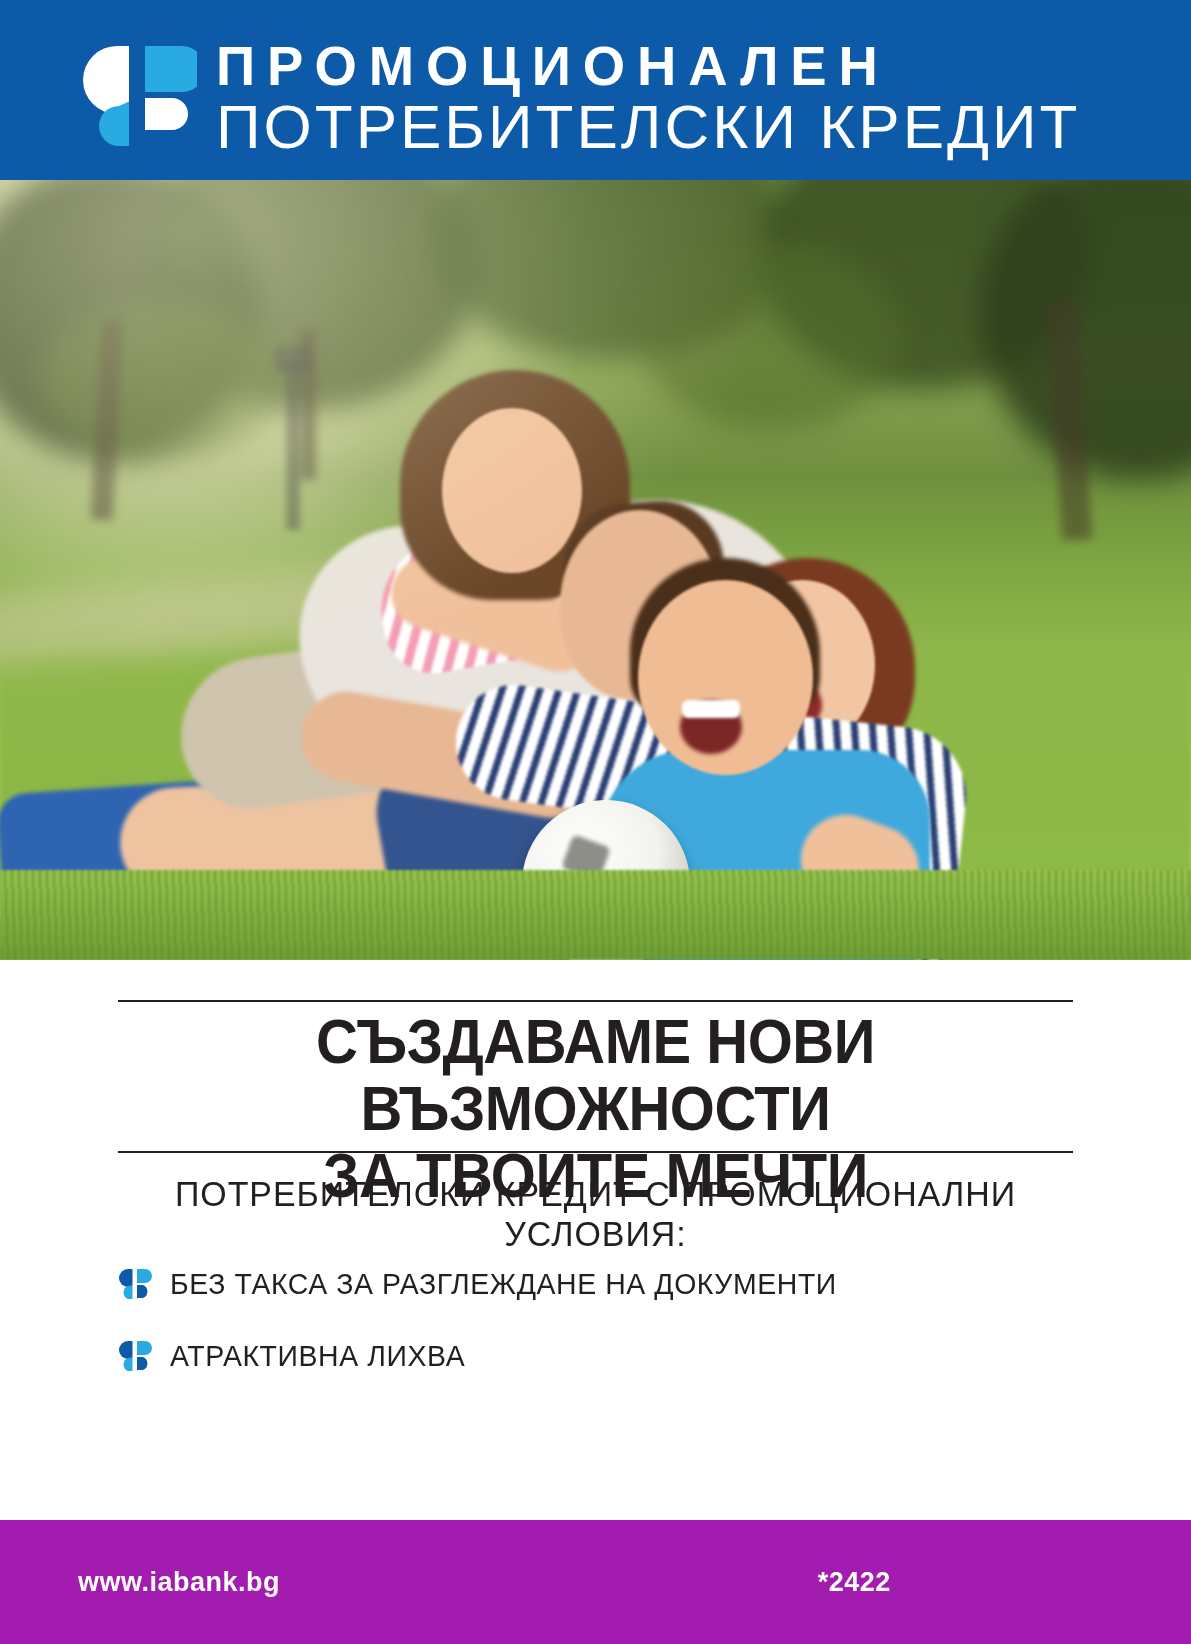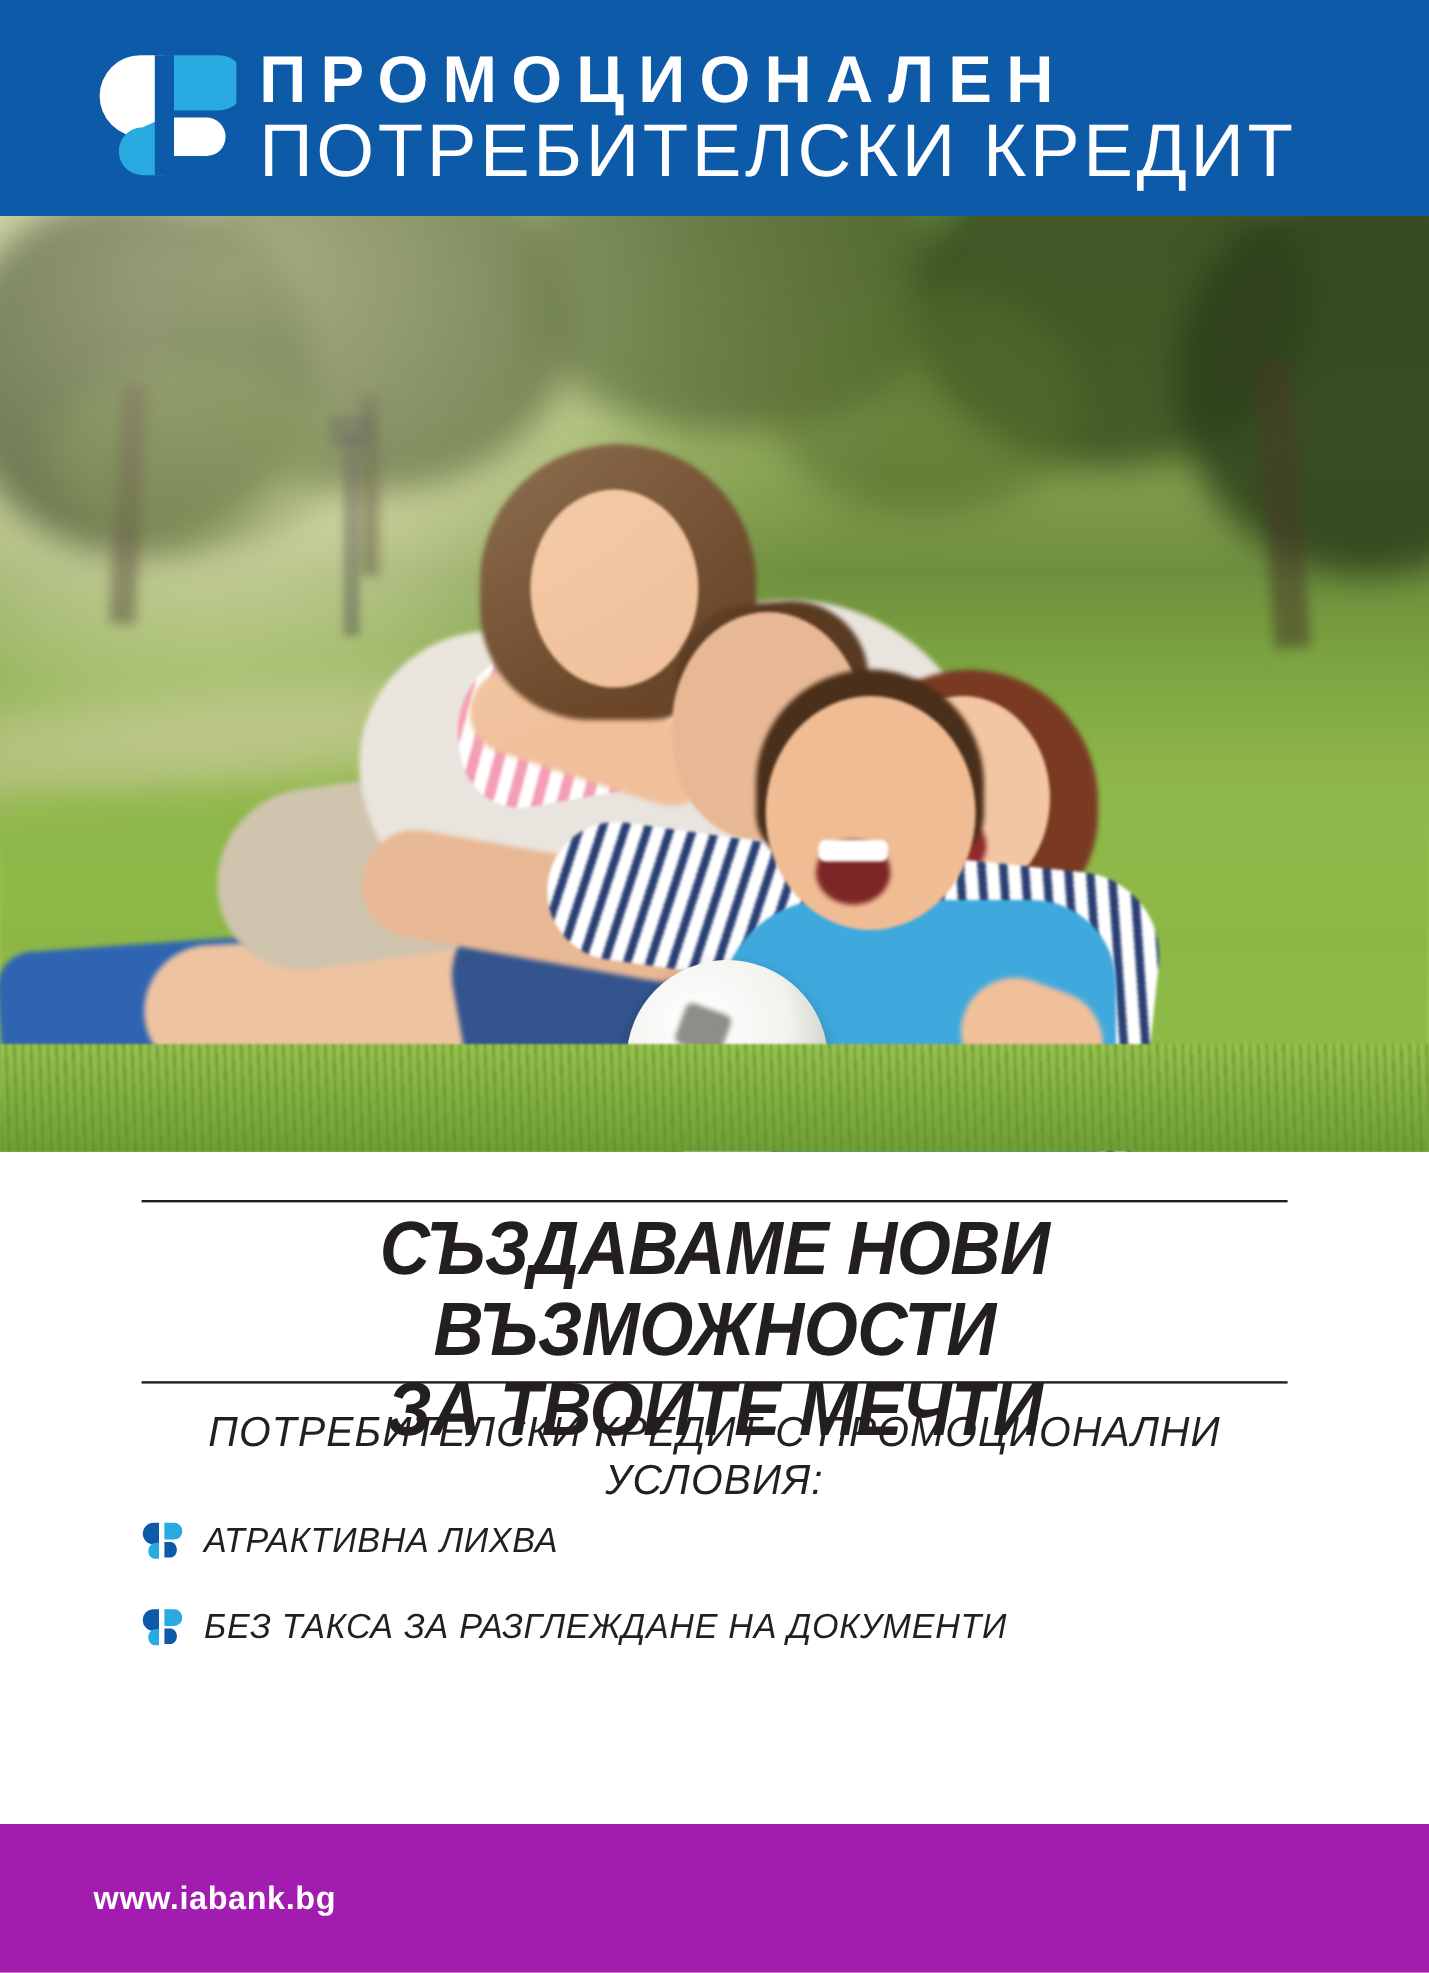--- a/index.html
+++ b/index.html
@@ -379,21 +379,20 @@
   }
 
   
   .copy {
     position: absolute;
     left: 0;
     top: 960px;
     width: 1119px;
     height: 560px;
     background: #ffffff;
-    font-style: italic;
   }
   .rule {
     position: absolute;
     left: 118px;
     width: 955px;
     height: 2px;
     background: #231f20;
   }
   .rule-top { top: 40px; }
   .rule-bottom { top: 191px; }
@@ -573,37 +572,38 @@
     <div class="bullet">
       <span class="bullet-icon">
         <svg width="34" height="34" viewBox="0 0 34 34" xmlns="http://www.w3.org/2000/svg" aria-hidden="true">
           <path d="M17 2 H27 A7 7 0 0 1 27 16 H17 Z" fill="#29ABE2"></path>
           <path d="M17 2 H10 A9 9 0 0 0 10 20 H17 Z" fill="#0d5aa8"></path>
           <path d="M17 18 H25 A7 7 0 0 1 25 31 H17 Z" fill="#0d5aa8"></path>
           <path d="M17 18 V32 H10 A7 7 0 0 1 10 19 Z" fill="#29ABE2"></path>
           <rect x="14.5" y="1" width="4.5" height="32" fill="#ffffff"></rect>
         </svg>
       </span>
-      <span class="bullet-text">АТРАКТИВНА ЛИХВА</span>
+      <span class="bullet-text">БЕЗ ТАКСА ЗА РАЗГЛЕЖДАНЕ НА ДОКУМЕНТИ</span>
     </div>
 
     <div class="bullet">
       <span class="bullet-icon">
         <svg width="34" height="34" viewBox="0 0 34 34" xmlns="http://www.w3.org/2000/svg" aria-hidden="true">
           <path d="M17 2 H27 A7 7 0 0 1 27 16 H17 Z" fill="#29ABE2"></path>
           <path d="M17 2 H10 A9 9 0 0 0 10 20 H17 Z" fill="#0d5aa8"></path>
           <path d="M17 18 H25 A7 7 0 0 1 25 31 H17 Z" fill="#0d5aa8"></path>
           <path d="M17 18 V32 H10 A7 7 0 0 1 10 19 Z" fill="#29ABE2"></path>
           <rect x="14.5" y="1" width="4.5" height="32" fill="#ffffff"></rect>
         </svg>
       </span>
-      <span class="bullet-text">БЕЗ ТАКСА ЗА РАЗГЛЕЖДАНЕ НА ДОКУМЕНТИ</span>
+      <span class="bullet-text">АТРАКТИВНА ЛИХВА</span>
     </div>
 
 
   </div>
 </div>
 
 <div class="footer">
   <div class="footer-inner">
     <div class="footer-left">www.iabank.bg</div>
+    <div class="footer-center">*2422</div>
   </div>
 </div>
 
 </body></html>

